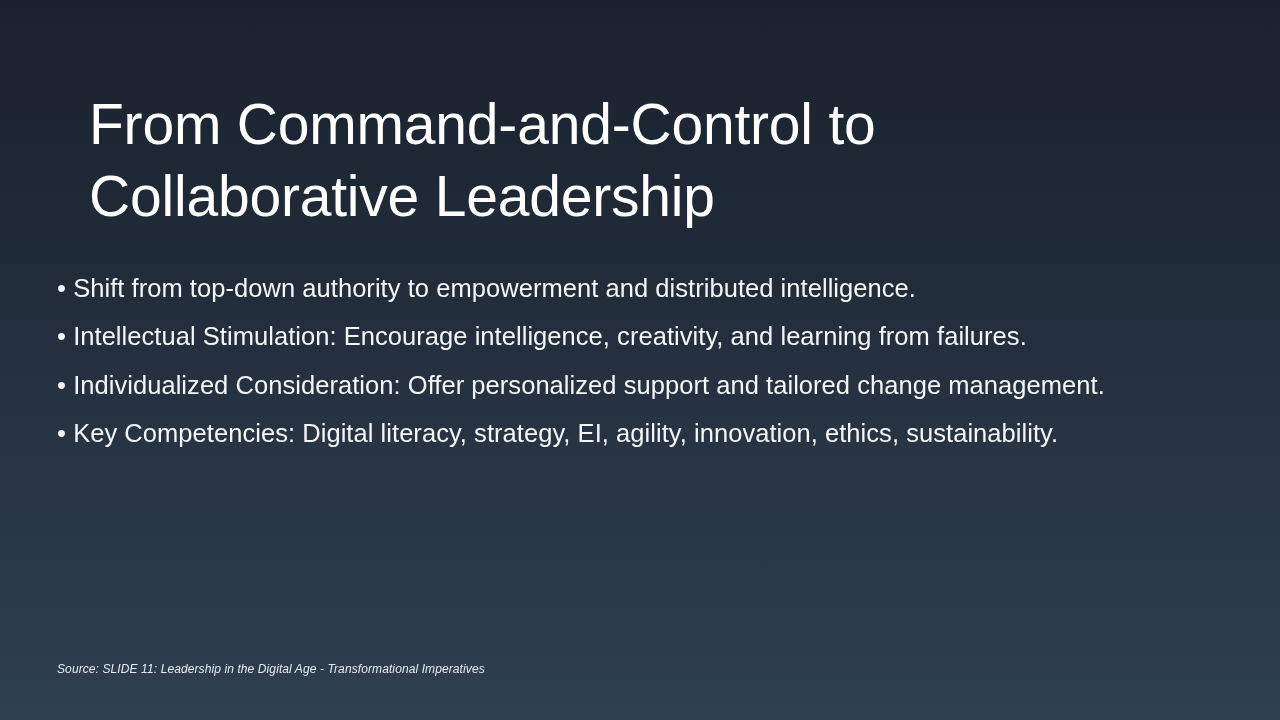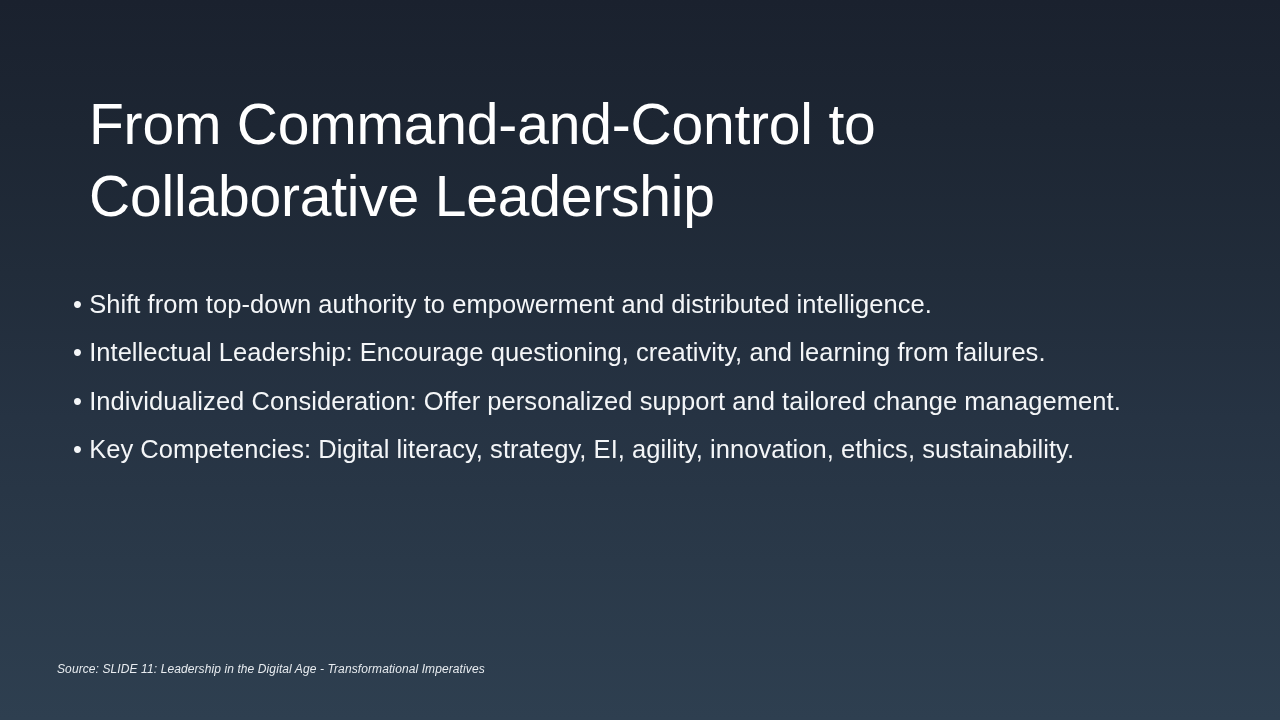--- a/index.html
+++ b/index.html
@@ -38,21 +38,21 @@
     font-weight: 400;
     color: #ffffff;
     letter-spacing: -0.2px;
     margin-left: 32px;
   }
   .bullet-list {
     position: absolute;
     left: 57px;
     top: 264px;
     width: 1180px;
-    margin: 16px;
+    margin: 0;
     padding: 0;
     list-style: none;
   }
   .bullet-item {
     font-size: 25.5px;
     line-height: 48.3px;
     color: #f4f6f8;
     white-space: normal;
     letter-spacing: 0.05px;
   }
@@ -75,20 +75,20 @@
 </style>
 </head>
 <body>
 
 <div class="slide">
 
   <h1 class="slide-title">From Command-and-Control to Collaborative Leadership</h1>
 
   <ul class="bullet-list">
     <li class="bullet-item"><span class="bullet-mark">•</span> <span class="bullet-text">Shift from top-down authority to empowerment and distributed intelligence.</span></li>
-    <li class="bullet-item"><span class="bullet-mark">•</span> <span class="bullet-text">Intellectual Leadership: Encourage questioning, creativity, and learning from failures.</span></li>
+    <li class="bullet-item"><span class="bullet-mark">•</span> <span class="bullet-text">Intellectual Stimulation: Encourage intelligence, creativity, and learning from failures.</span></li>
     <li class="bullet-item"><span class="bullet-mark">•</span> <span class="bullet-text">Individualized Consideration: Offer personalized support and tailored change management.</span></li>
     <li class="bullet-item"><span class="bullet-mark">•</span> <span class="bullet-text">Key Competencies: Digital literacy, strategy, EI, agility, innovation, ethics, sustainability.</span></li>
   </ul>
 
   <div class="source-note">Source: SLIDE 11: Leadership in the Digital Age - Transformational Imperatives</div>
 
 </div>
 
 </body></html>

